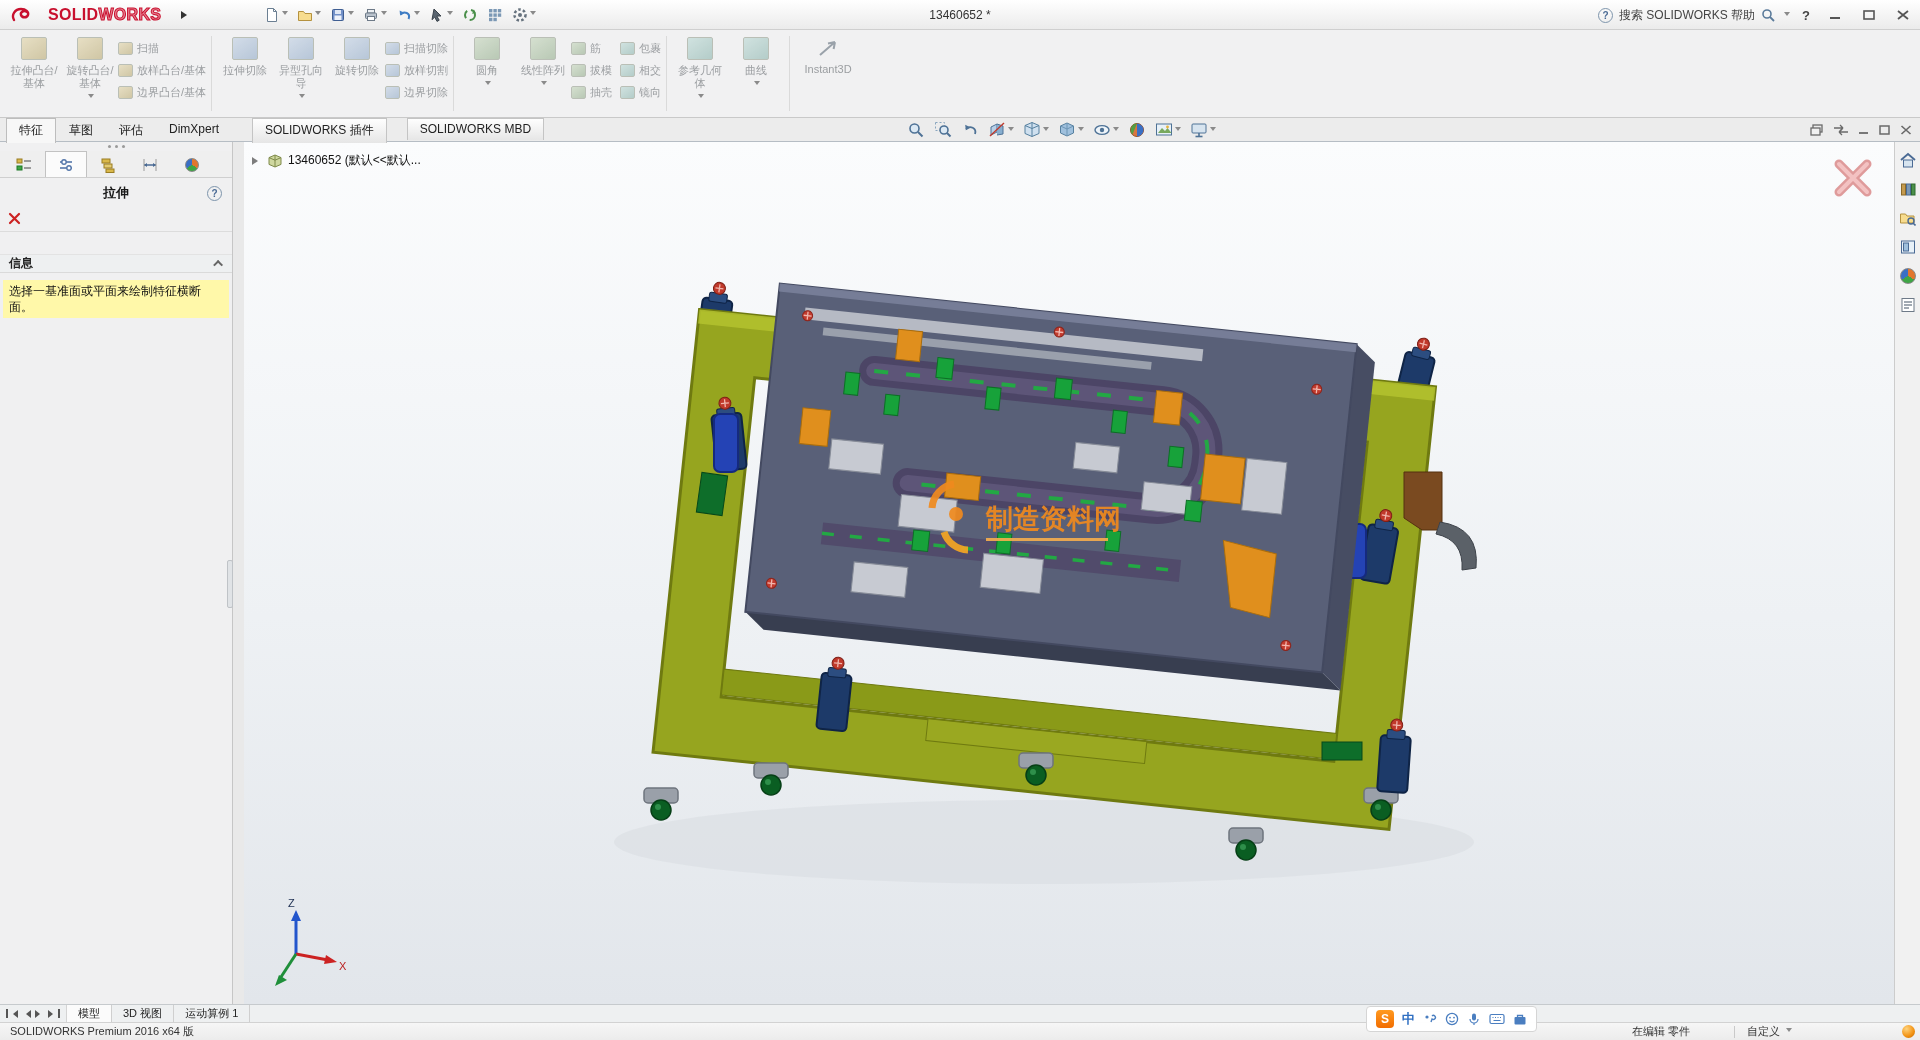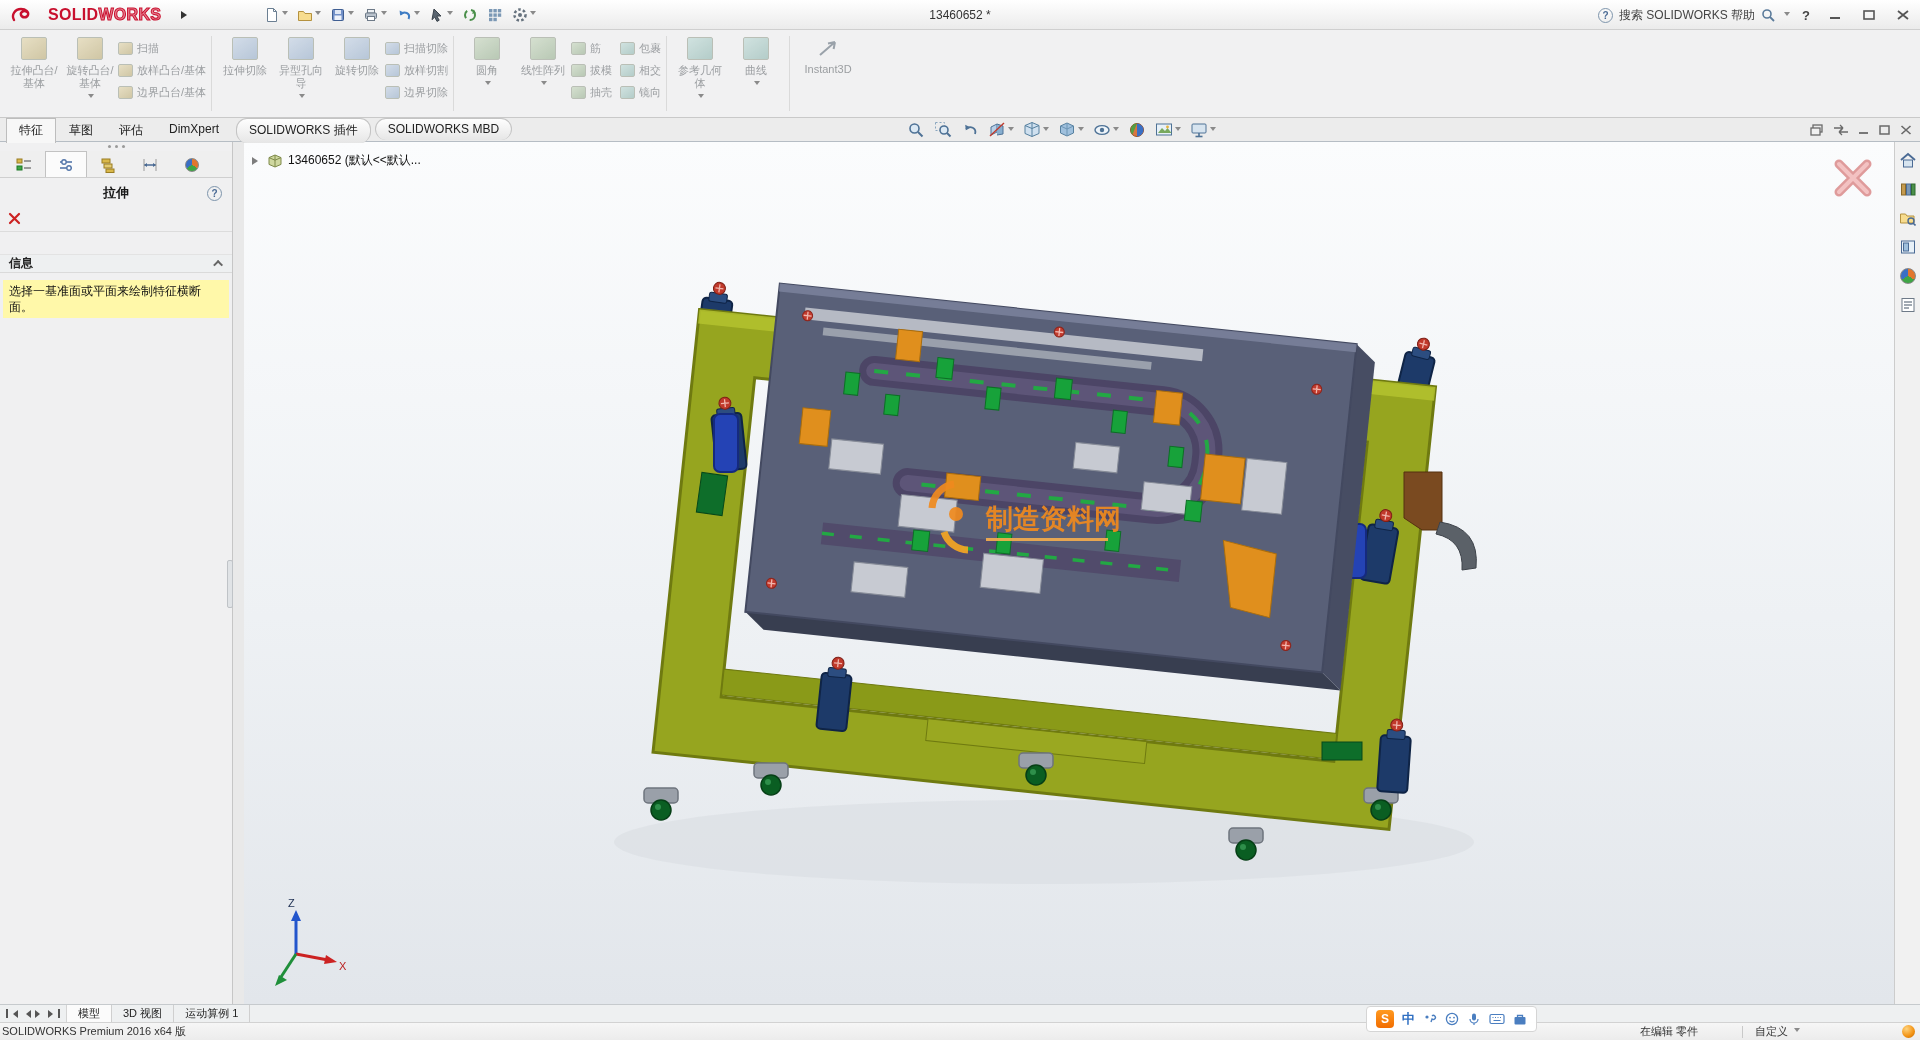--- a/index.html
+++ b/index.html
@@ -36,21 +36,21 @@
   .fi-sm{width:15px;height:13px;}
   .t-gold{background:linear-gradient(145deg,#e5dbb9,#c8bc92);}
   .t-blue{background:linear-gradient(145deg,#ccd8e7,#a9bcd2);}
   .t-green{background:linear-gradient(145deg,#cfdcc8,#abbfa6);}
   .t-teal{background:linear-gradient(145deg,#c9dfdc,#a5c4bf);}
 
   
   .tabrow{position:absolute;left:0;top:118px;width:1920px;height:24px;background:#ececec;border-bottom:1px solid #b6bdc4;display:flex;align-items:flex-start;padding-left:6px;z-index:15;}
   .tab{padding:3px 12px 4px;font-size:12px;color:#222;border:1px solid transparent;border-bottom:none;}
   .tab.active{background:#f7f7f7;border-color:#bdbdbd;}
-  .tab.addin{background:linear-gradient(#fefefe,#e6e6e6);border-color:#c4c4c4;margin-left:4px;border-radius:11px;}
+  .tab.addin{background:linear-gradient(#fefefe,#e6e6e6);border-color:#c4c4c4;margin-left:20px;}
   .headsup{position:absolute;left:905px;top:0;height:24px;display:flex;align-items:center;gap:5px;}
   .hbtn{display:flex;align-items:center;padding:1px 2px;}
   .docwin{position:absolute;right:8px;top:0;height:24px;display:flex;align-items:center;gap:9px;}
 
   
   .panel{position:absolute;left:0;top:142px;width:233px;height:862px;background:#f0f0f1;border-right:1px solid #c6c6c6;z-index:10;}
   .panel-grip{height:9px;display:flex;justify-content:center;align-items:center;}
   .grip-dot{width:3px;height:3px;border-radius:50%;background:#9a9a9a;box-shadow:7px 0 0 #9a9a9a,-7px 0 0 #9a9a9a;}
   .pm-tabs{display:flex;height:27px;border-bottom:1px solid #cfcfcf;padding-left:3px;background:#efefef;}
   .pm-tab{width:42px;display:flex;align-items:center;justify-content:center;border:1px solid transparent;border-bottom:none;}
@@ -77,21 +77,21 @@
 
   
   .bottomtabs{position:absolute;left:0;top:1004px;width:1920px;height:18px;background:#eef0f1;border-top:1px solid #c6cacd;display:flex;align-items:stretch;font-size:11px;z-index:12;}
   .nav-btns{display:flex;align-items:center;gap:4px;padding:0 6px;border-right:1px solid #d4d4d4;}
   .tri-l{width:0;height:0;border:4px solid transparent;border-right:5px solid #555;}
   .tri-r{width:0;height:0;border:4px solid transparent;border-left:5px solid #555;}
   .navbar-bar{width:2px;height:9px;background:#555;}
   .navpair{display:flex;align-items:center;gap:1px;}
   .mtab{display:flex;align-items:center;padding:0 11px;border-right:1px solid #cfcfcf;color:#222;}
   .mtab.active{background:#fbfbfb;}
-  .statusbar{position:absolute;left:0;top:1022px;width:1920px;height:18px;background:linear-gradient(#f6f6f6,#ececec);border-top:1px solid #d2d2d2;display:flex;align-items:center;font-size:11px;color:#333;padding:0 2px;z-index:12;}
+  .statusbar{position:absolute;left:0;top:1022px;width:1920px;height:18px;background:linear-gradient(#f6f6f6,#ececec);border-top:1px solid #d2d2d2;display:flex;align-items:center;font-size:11px;color:#333;padding:0 10px;z-index:12;}
   .sb-spring{flex:1;}
   .sb-edit{margin-right:44px;white-space:nowrap;}
   .sb-sep{width:1px;height:12px;background:#c9c9c9;margin-right:12px;}
   .sb-custom{display:flex;align-items:center;gap:4px;margin-right:118px;white-space:nowrap;}
   .sb-orb{position:absolute;right:5px;top:2px;width:13px;height:13px;border-radius:50%;background:radial-gradient(circle at 35% 30%,#ffd37d,#f29111 60%,#b86203);}
 
   
   .sogou{position:absolute;left:1366px;top:1006px;height:26px;display:flex;align-items:center;gap:8px;padding:0 9px;background:rgba(255,255,255,.96);border:1px solid #d5d5d5;border-radius:4px;z-index:30;}
   .sg-logo{width:18px;height:18px;border-radius:4px;background:linear-gradient(#ff9a20,#f26d00);color:#fff;font-weight:bold;font-size:12px;display:flex;align-items:center;justify-content:center;}
   .sg-mode{color:#2f6fc2;font-weight:bold;font-size:13px;}

